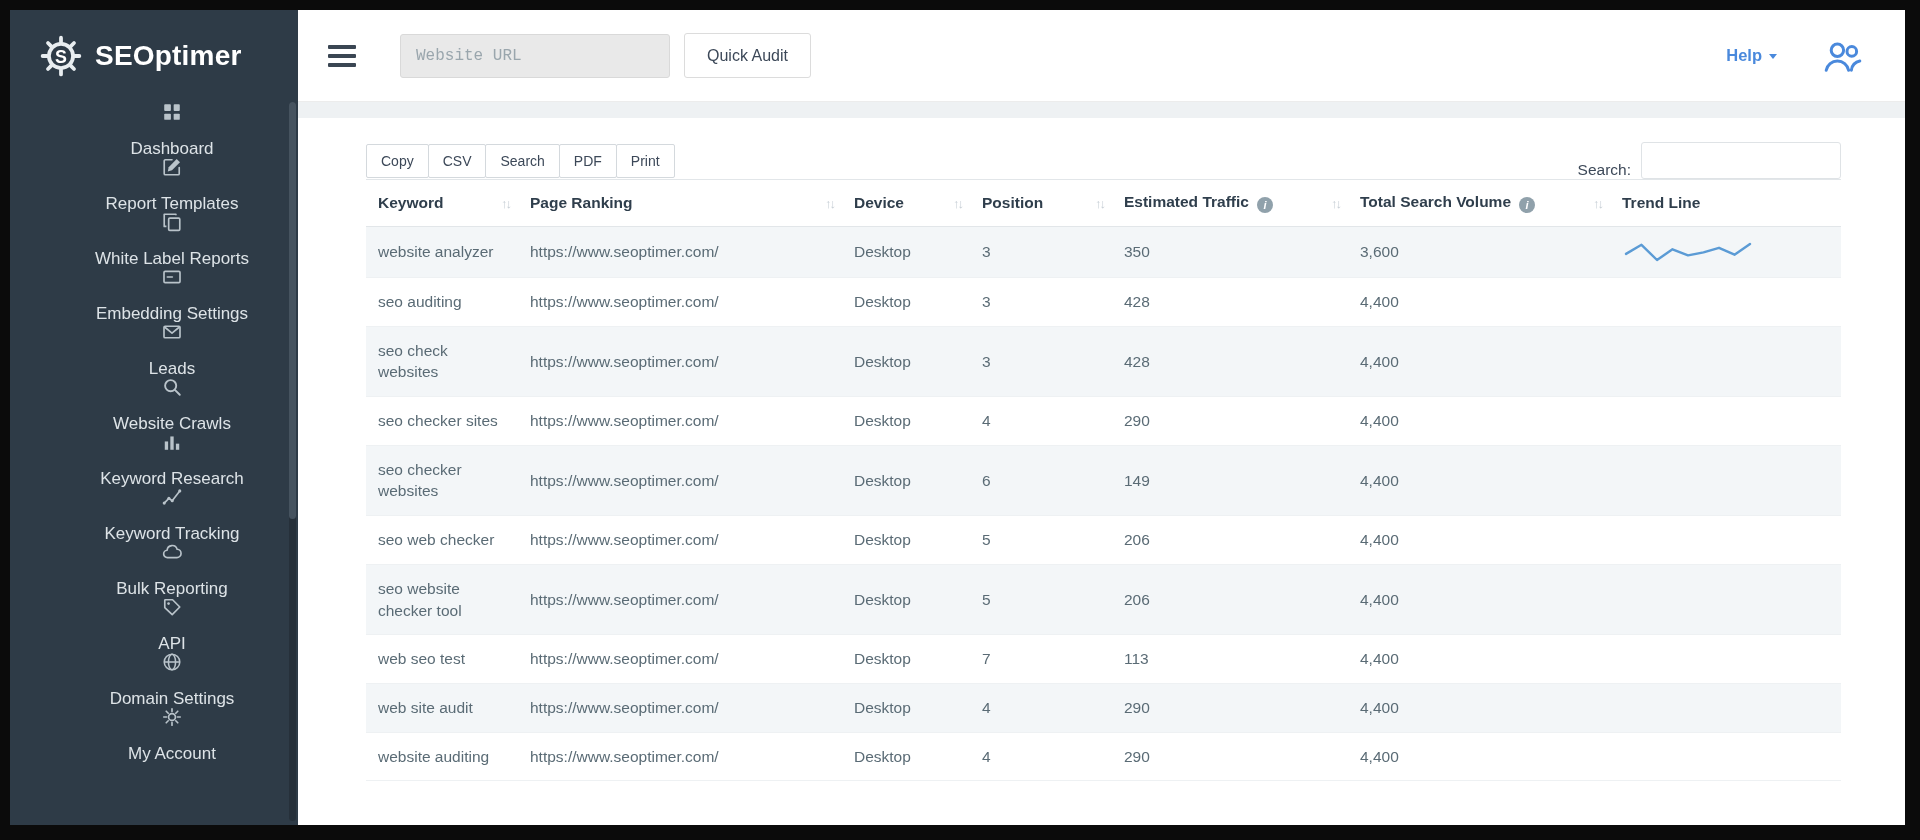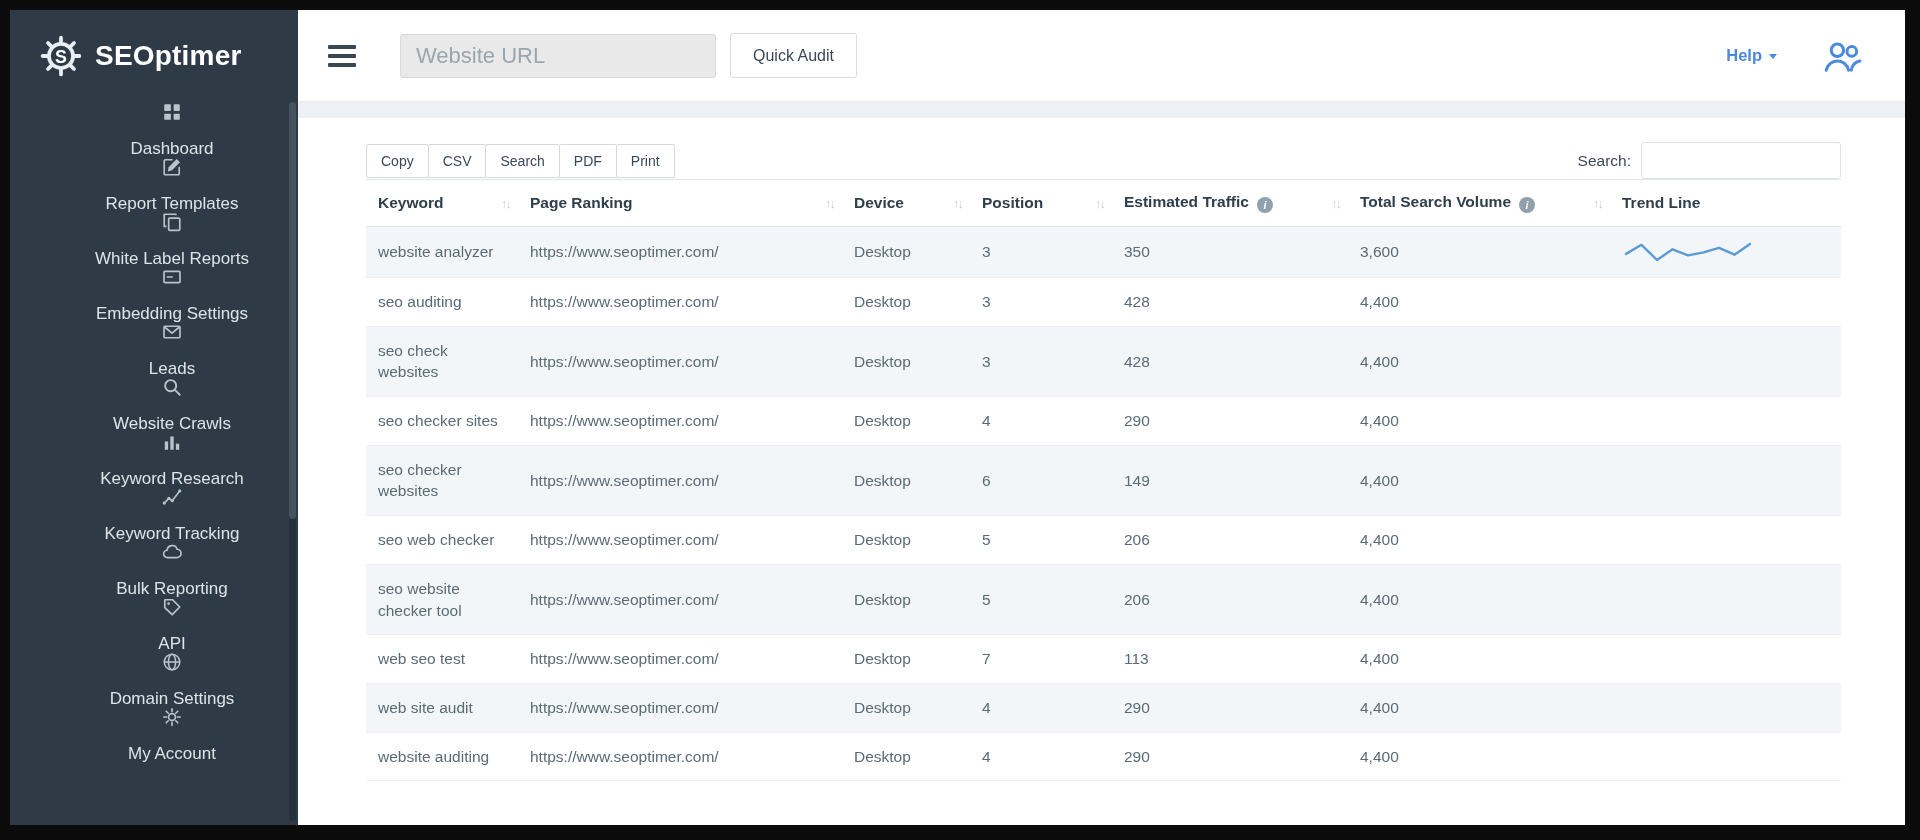--- a/index.html
+++ b/index.html
@@ -21,37 +21,37 @@
   .mi-icon { width:20px; height:20px; display:inline-flex; color:#b9c3ca; flex-shrink:0; }
   .mi-icon svg { width:20px; height:20px; }
   .sb-scroll { position:absolute; top:92px; bottom:4px; right:2px; width:7px; background:#26303a; border-radius:4px; cursor:pointer; }
   .sb-thumb { position:absolute; top:0; left:0; width:7px; height:58%; background:#46535f; border-radius:4px; }
 
   
   .main { flex:1; display:flex; flex-direction:column; min-width:0; }
   .topbar { height:92px; min-height:92px; background:#fff; display:flex; align-items:center; padding:0 42px 0 30px; border-bottom:1px solid #ececec; }
   .hamburger { width:28px; display:flex; flex-direction:column; gap:5px; margin-right:44px; cursor:pointer; }
   .hamburger span { height:4px; background:#3a4653; border-radius:1px; }
-  .url-input { width:316px; height:44px; background:#e9e9e9; border:1px solid #d9d9d9; border-radius:3px; padding:0 15px; font-size:22px; color:#5a6a74; font-family:Liberation Sans, sans-serif; }
+  .url-input { width:270px; height:44px; background:#e9e9e9; border:1px solid #d9d9d9; border-radius:3px; padding:0 15px; font-size:16px; color:#5a6a74; font-family:Liberation Mono, monospace; }
   .url-input::placeholder { color:#9aa6ad; }
   .quick-audit { margin-left:14px; height:45px; padding:0 22px; background:#fff; border:1px solid #dcdcdc; border-radius:3px; font-size:16px; color:#3c4858; font-family:inherit; cursor:pointer; }
   .spacer { flex:1; }
   .help { display:flex; align-items:center; gap:7px; color:#4a89dc; font-weight:bold; font-size:16.5px; cursor:pointer; margin-right:46px; }
   .caret { width:0; height:0; border-left:4.5px solid transparent; border-right:4.5px solid transparent; border-top:5.5px solid #4a89dc; margin-top:2px; }
   .user-icon { color:#4a89dc; cursor:pointer; display:flex; }
   .user-icon svg { width:40px; height:34px; }
 
   .gray-strip { height:16px; background:#eef1f3; }
   .content { flex:1; padding:24px 64px 0 68px; background:#fff; overflow:hidden; }
 
   
   .table-toolbar { display:flex; align-items:center; justify-content:space-between; }
   .export-group { display:flex; }
   .btn-sm { padding:8px 14px; margin-right:-1px; background:#fff; border:1px solid #d4d9dd; color:#3c4858; font-size:14px; font-family:inherit; cursor:pointer; border-radius:2px; }
-  .search-box { display:flex; align-items:center; gap:10px; }
+  .search-box { display:flex; align-items:flex-end; gap:10px; }
   .search-label { font-size:15.5px; color:#3c4858; }
   .search-input { width:200px; height:37px; border:1px solid #dfe3e6; border-radius:3px; padding:0 10px; font-size:15px; font-family:inherit; color:#4a5662; }
 
   
   table.kw-table { width:100%; border-collapse:collapse; table-layout:fixed; }
   thead th { position:relative; text-align:left; padding:13px 34px 13px 12px; font-size:15.5px; color:#2f3e4c; border-top:1px solid #e2e6e9; border-bottom:1px solid #e2e6e9; font-weight:bold; }
   .sort-icon { position:absolute; right:8px; top:50%; transform:translateY(-50%); color:#c6ced5; font-size:13px; letter-spacing:-2px; font-weight:normal; }
   .info-icon { display:inline-flex; align-items:center; justify-content:center; width:16px; height:16px; border-radius:50%; background:#90a1ab; color:#fff; font-size:11px; font-style:italic; font-weight:bold; margin-left:8px; vertical-align:-2px; cursor:pointer; }
   tbody td { padding:13px 12px; font-size:15.5px; color:#5a6b75; border-bottom:1px solid #eef1f3; line-height:1.4; word-wrap:break-word; vertical-align:middle; }
   tbody tr.striped { background:#f3f6f8; }

